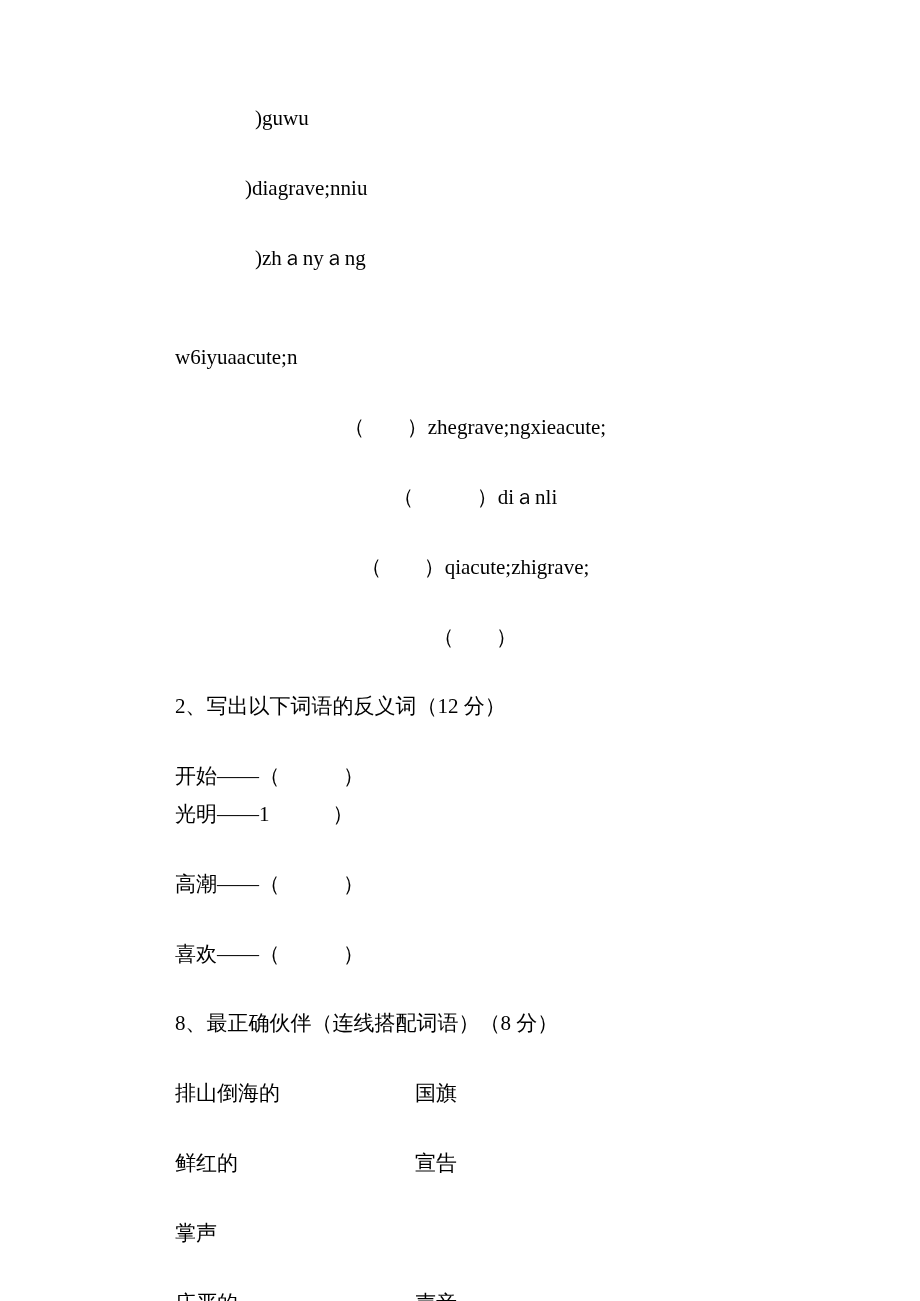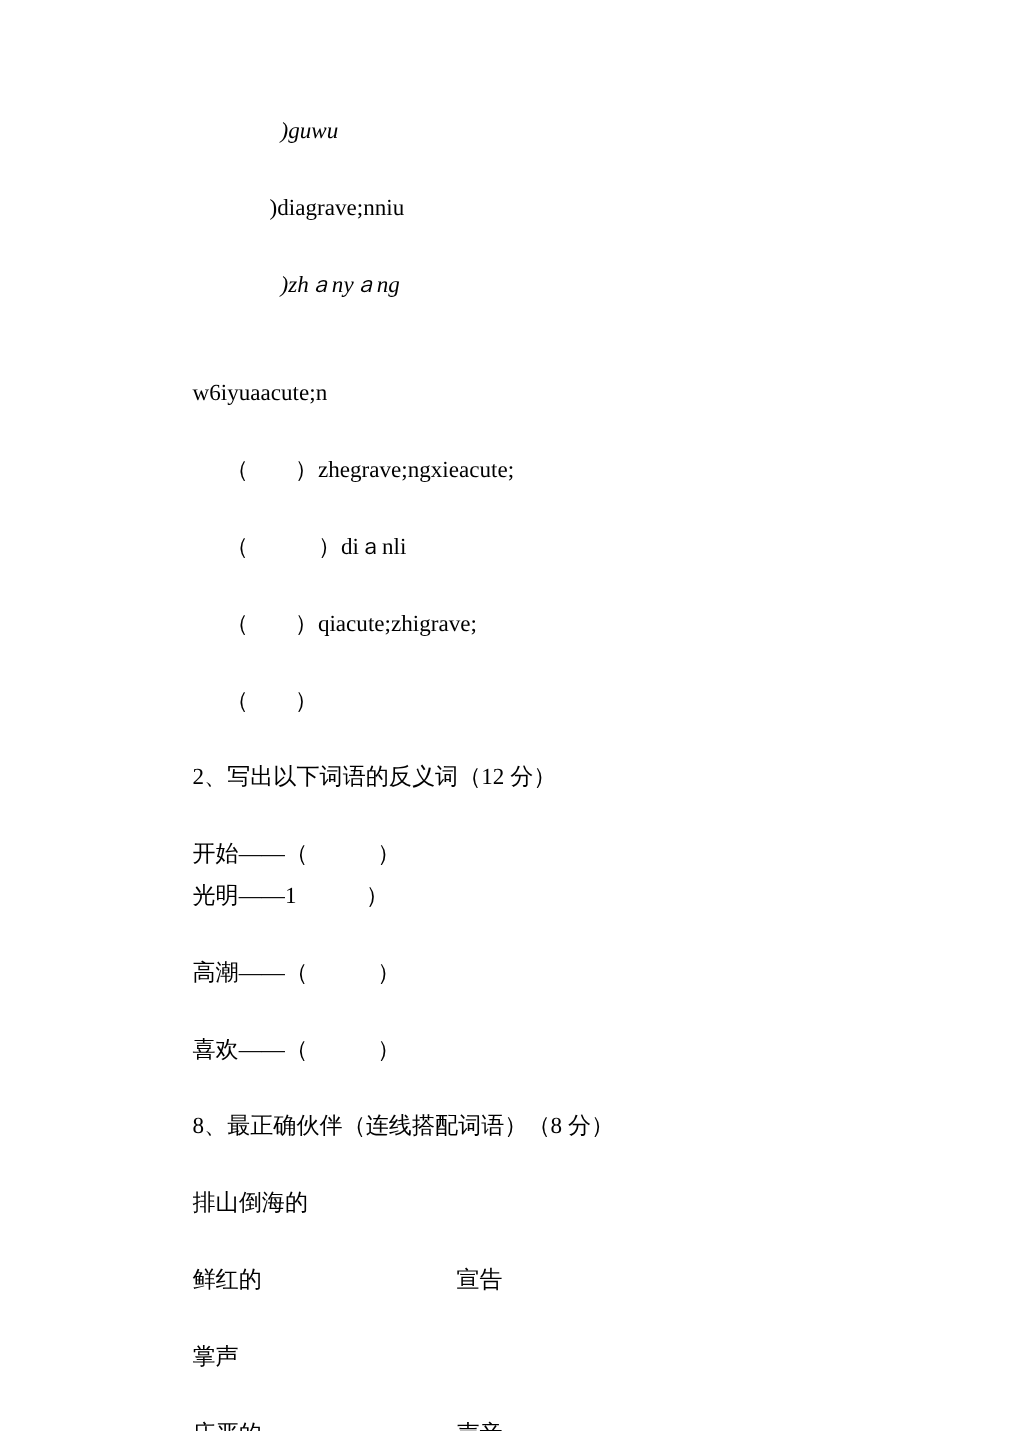--- a/index.html
+++ b/index.html
@@ -15,27 +15,27 @@
       font-size: 21px;
       color: #000000;
       padding: 100px 175px 40px 175px;
       line-height: 1.8;
     }
     .line {
       margin-bottom: 32px;
     }
     .indent-small {
       padding-left: 80px;
-      font-style: italic;
     }
     .indent-medium {
       padding-left: 70px;
     }
     .indent-paren {
       padding-left: 30px;
+      text-align: center;
     }
     .spacer {
       height: 30px;
     }
     .pair-line {
       display: flex;
       margin-bottom: 32px;
       flex-direction: column;
     }
     .pair-left {
@@ -94,20 +94,21 @@
 </div>
 
 <div class="pair-line">
   <span class="pair-left">喜欢——（　　　）</span>
 </div>
 
 <div class="line">8、最正确伙伴（连线搭配词语）（8 分）</div>
 
 <div class="match-line">
   <span class="match-left">排山倒海的</span>
+  <span class="match-right">国旗</span>
 </div>
 
 <div class="match-line">
   <span class="match-left">鲜红的</span>
   <span class="match-right">宣告</span>
 </div>
 
 <div class="match-line">
   <span class="match-right">掌声</span>
 </div>

